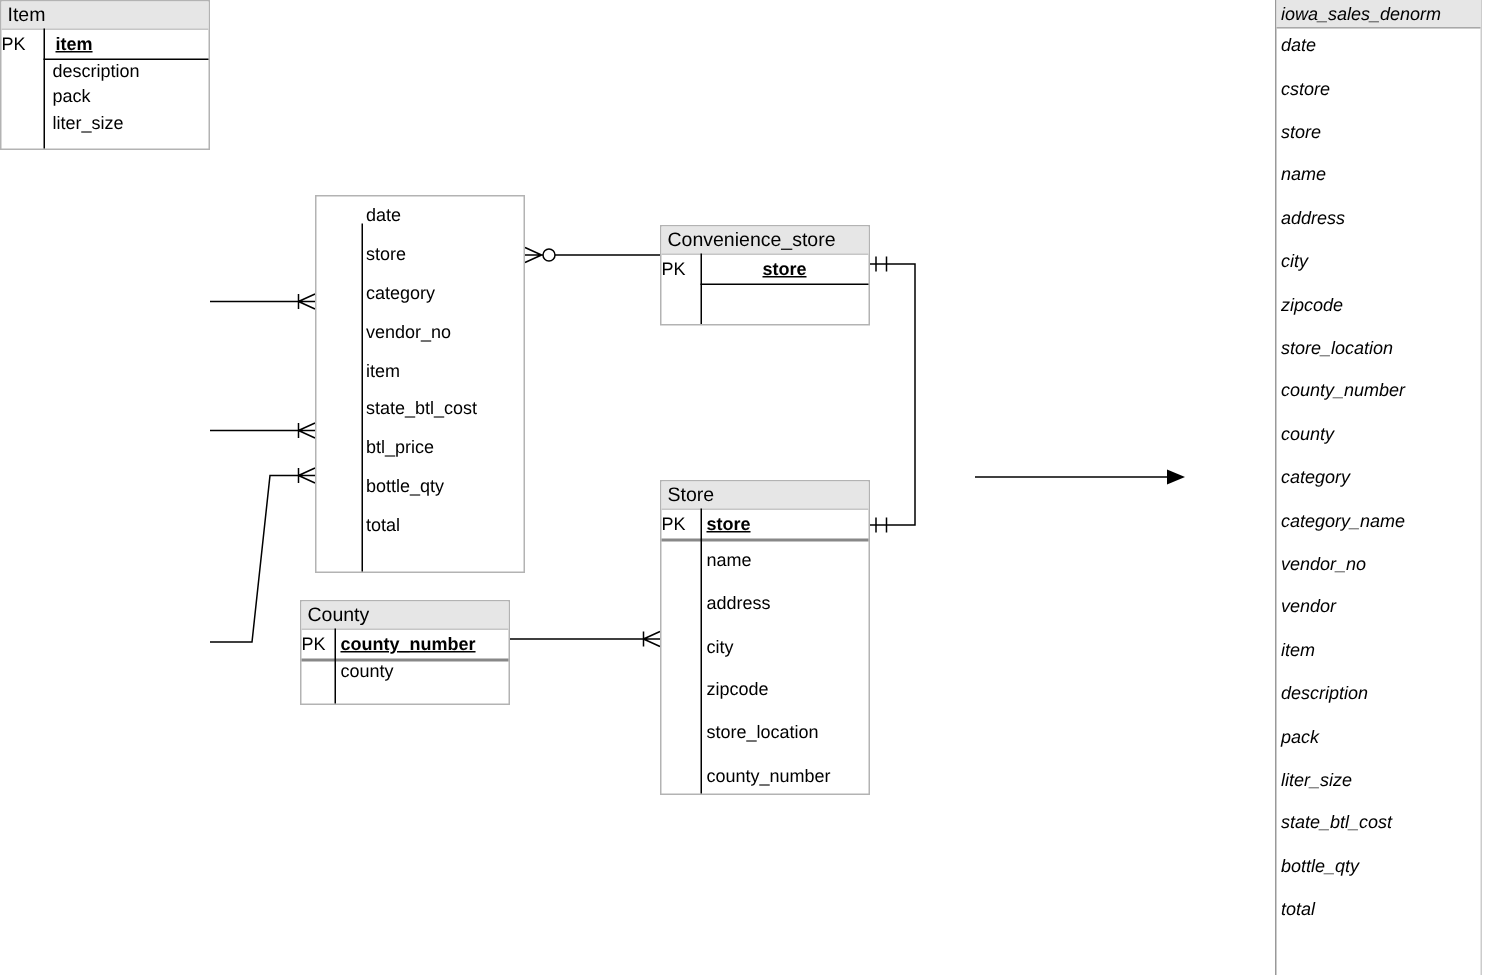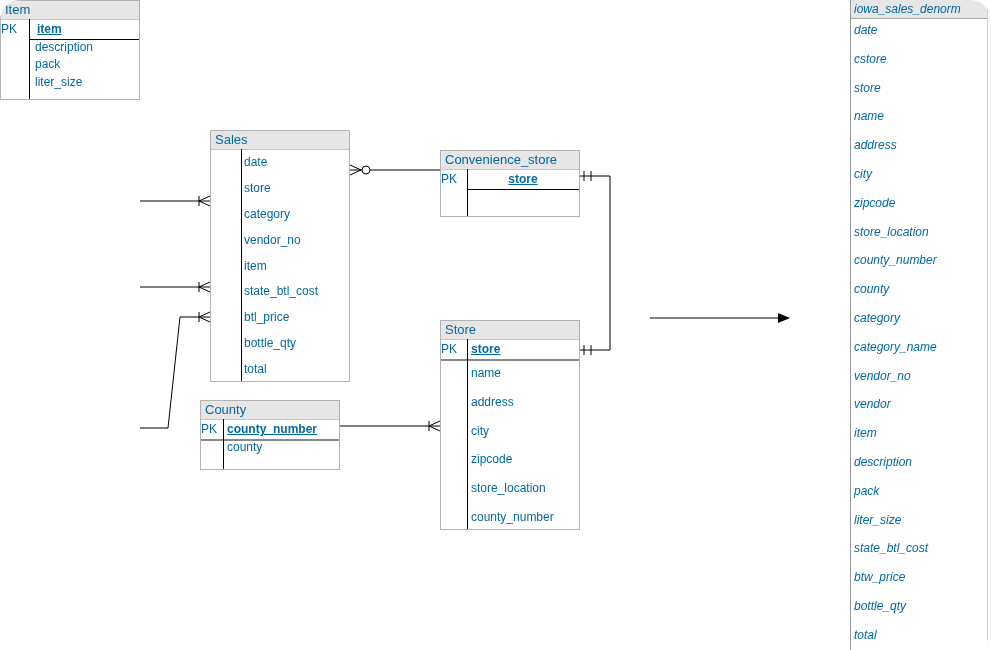--- a/index.html
+++ b/index.html
@@ -1,18 +1,18 @@
 <!DOCTYPE html>
 <html style="--header-bg: #e6e6e6;"><head>
 <meta charset="utf-8">
 <style>
   html,body{margin:0;padding:0;background:#fff;}
   .stage{
     position:relative;width:991px;height:650px;overflow:hidden;background:#ffffff;
-    font-family:"Liberation Sans","DejaVu Sans",sans-serif;color:#0369a1;border-radius:21px;
+    font-family:"Liberation Sans","DejaVu Sans",sans-serif;color:#000000;
   }
   svg.wires{position:absolute;left:0;top:0;width:991px;height:650px;}
 
   
   .tbl{position:absolute;background:#fff;border:1px solid #b3b3b3;box-sizing:border-box;}
   .tbl-title{
     height:18px;line-height:18px;font-size:13px;padding-left:4px;
     background:var(--header-bg,#e6e6e6);border-bottom:1px solid #c6c6c6;
     white-space:nowrap;overflow:hidden;
   }
@@ -144,21 +144,20 @@
     <div>
 
     <div class="field">description</div>
         <div class="field">pack</div>
         <div class="field">liter_size</div>
       </div>
     <div class="divider"></div>
   </div>
 
   <div class="tbl t-sales">
-    <div class="tbl-title">Sales</div>
     <div>
 
     <div class="field">date</div>
         <div class="field">store</div>
         <div class="field">category</div>
         <div class="field">vendor_no</div>
         <div class="field">item</div>
         <div class="field">state_btl_cost</div>
         <div class="field">btl_price</div>
         <div class="field">bottle_qty</div>
@@ -226,19 +225,18 @@
         <div class="dn-item">county</div>
         <div class="dn-item">category</div>
         <div class="dn-item">category_name</div>
         <div class="dn-item">vendor_no</div>
         <div class="dn-item">vendor</div>
         <div class="dn-item">item</div>
         <div class="dn-item">description</div>
         <div class="dn-item">pack</div>
         <div class="dn-item">liter_size</div>
         <div class="dn-item">state_btl_cost</div>
-        <div class="dn-item">btw_price</div>
         <div class="dn-item">bottle_qty</div>
         <div class="dn-item">total</div>
       </div>
   </div>
 
 </div>
 
 </body></html>

